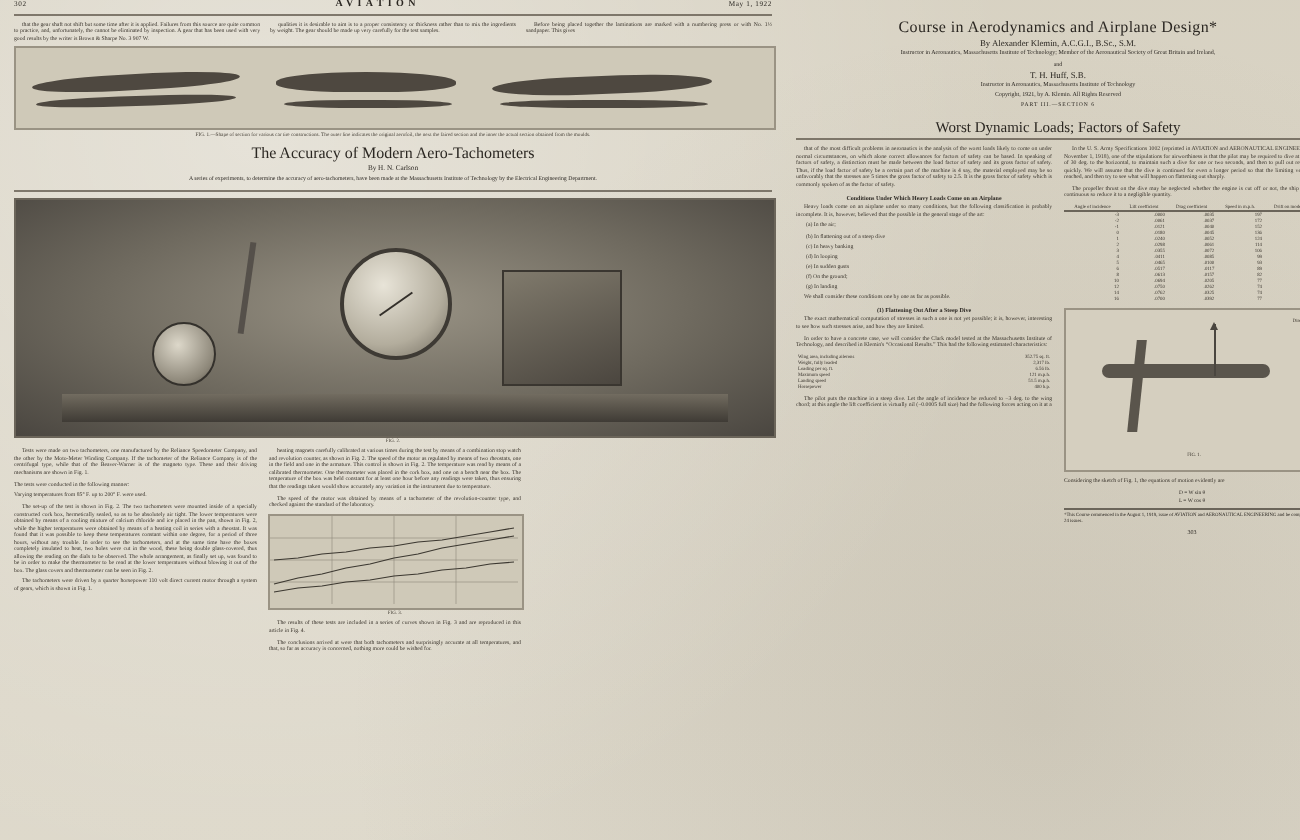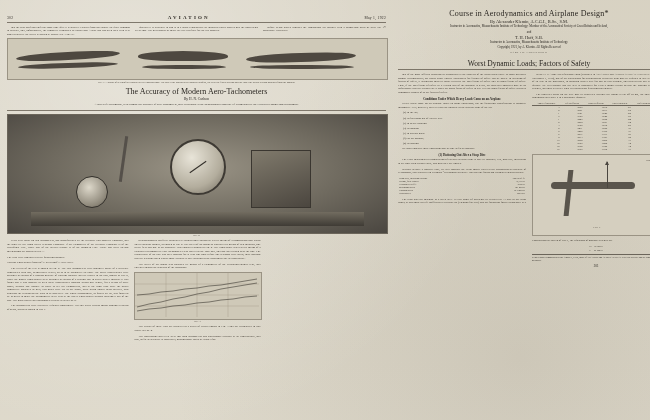--- a/index.html
+++ b/index.html
@@ -19,21 +19,21 @@
   
   .page:before{
     content:"";position:absolute;inset:0;
     background:
       radial-gradient(circle at 20% 15%, rgba(255,255,255,.35), rgba(255,255,255,0) 60%),
       radial-gradient(circle at 80% 85%, rgba(120,110,90,.16), rgba(255,255,255,0) 55%),
       linear-gradient(180deg, rgba(200,192,172,.25), rgba(230,226,214,.1));
     pointer-events:none;
   }
   .spread{position:absolute;inset:0;display:flex;}
-  .leftpage{position:relative;width:392px;height:420px;padding:15px 6px 4px 7px;box-sizing:border-box;}
+  .leftpage{position:relative;width:392px;height:420px;padding:0 6px 4px 7px;box-sizing:border-box;}
   .gutter{width:3px;height:420px;background:linear-gradient(90deg,rgba(120,112,94,.35),rgba(120,112,94,.05));}
   .rightpage{position:relative;flex:1;height:420px;padding:5px 7px 4px 6px;box-sizing:border-box;}
 
   .hdr{display:flex;justify-content:space-between;align-items:baseline;font-size:3.6px;letter-spacing:.3px;}
   .hdr .ttl{font-size:5px;letter-spacing:2.2px;font-weight:bold;}
   .rule{height:1px;background:#5d564a;margin:1.5px 0 3px;opacity:.75;}
 
   .cols3{display:flex;gap:5px;}
   .col{width:124px;}
   .col.w2{width:126px;}

